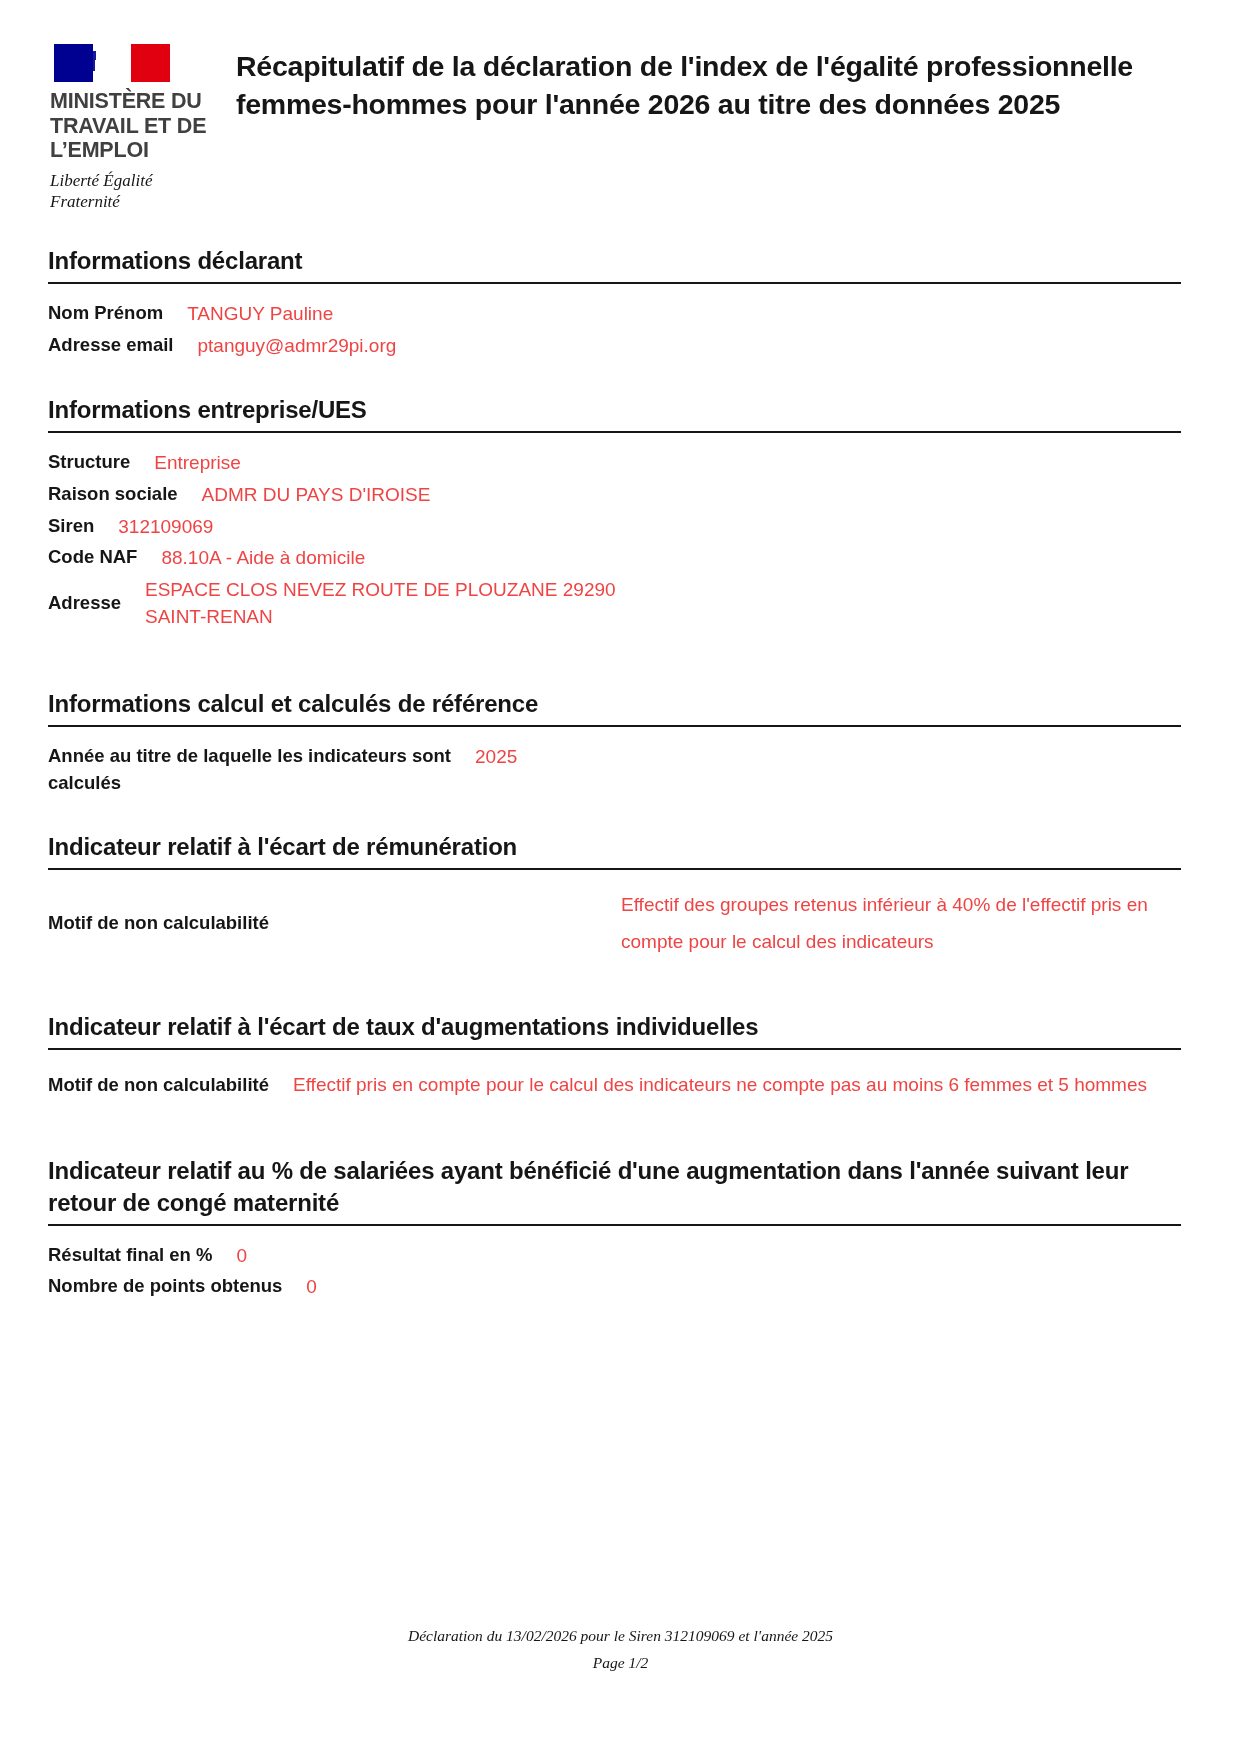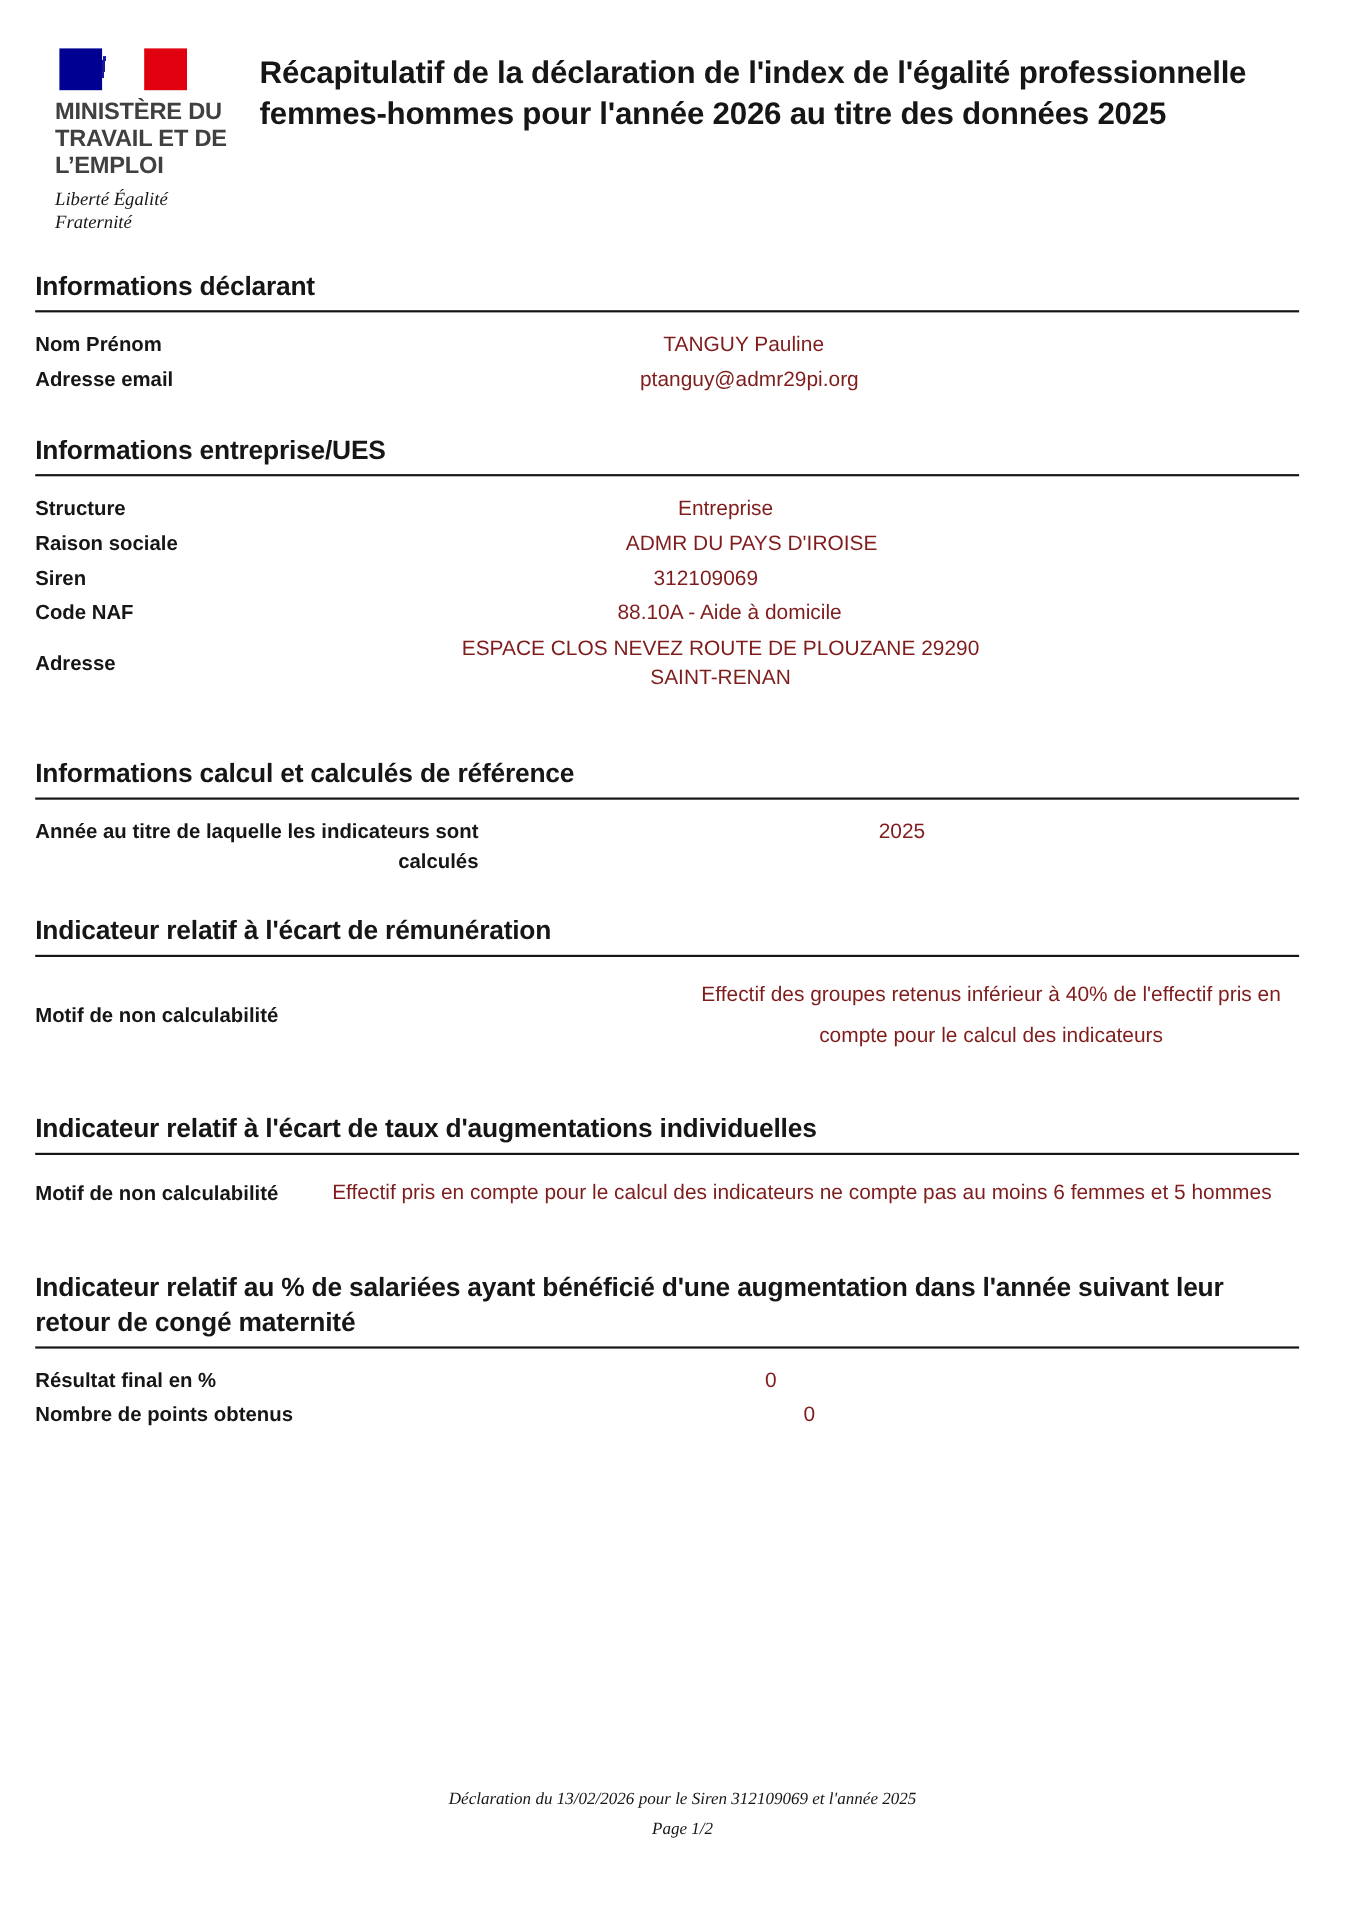--- a/index.html
+++ b/index.html
@@ -84,21 +84,21 @@
     padding-top: 4px;
     font-size: 28.5px;
     font-weight: bold;
     line-height: 1.33;
     letter-spacing: -0.25px;
     color: #161616;
   }
 
   
   .content {
-    padding: 0 60px 0 32px;
+    padding: 0 60px 0 48px;
   }
   .section {
     margin-top: 34px;
   }
   .section.tight { margin-top: 30px; }
   .section-title {
     font-size: 24px;
     font-weight: bold;
     letter-spacing: -0.2px;
     color: #161616;
@@ -118,28 +118,27 @@
     padding: 2px 0;
   }
   .row-label {
     font-size: 18.5px;
     font-weight: bold;
     line-height: 1.45;
     color: #161616;
     flex: 0 1 auto;
     max-width: 560px;
     white-space: pre-line;
-    text-align: right;
   }
   .row-value {
     font-size: 19px;
     font-weight: normal;
     line-height: 1.45;
-    color: #7f1d1d;
-    text-align: center;
+    color: #ef4444;
+    text-align: left;
     flex: 1 1 auto;
     padding-left: 24px;
     white-space: pre-line;
   }
   .row.center-label { align-items: center; }
   .row-value.wide { max-width: 560px; margin-left: auto; }
   .row-value.tall { line-height: 1.95; }
 
   .spacer-16 { height: 16px; }
   .spacer-26 { height: 26px; }

